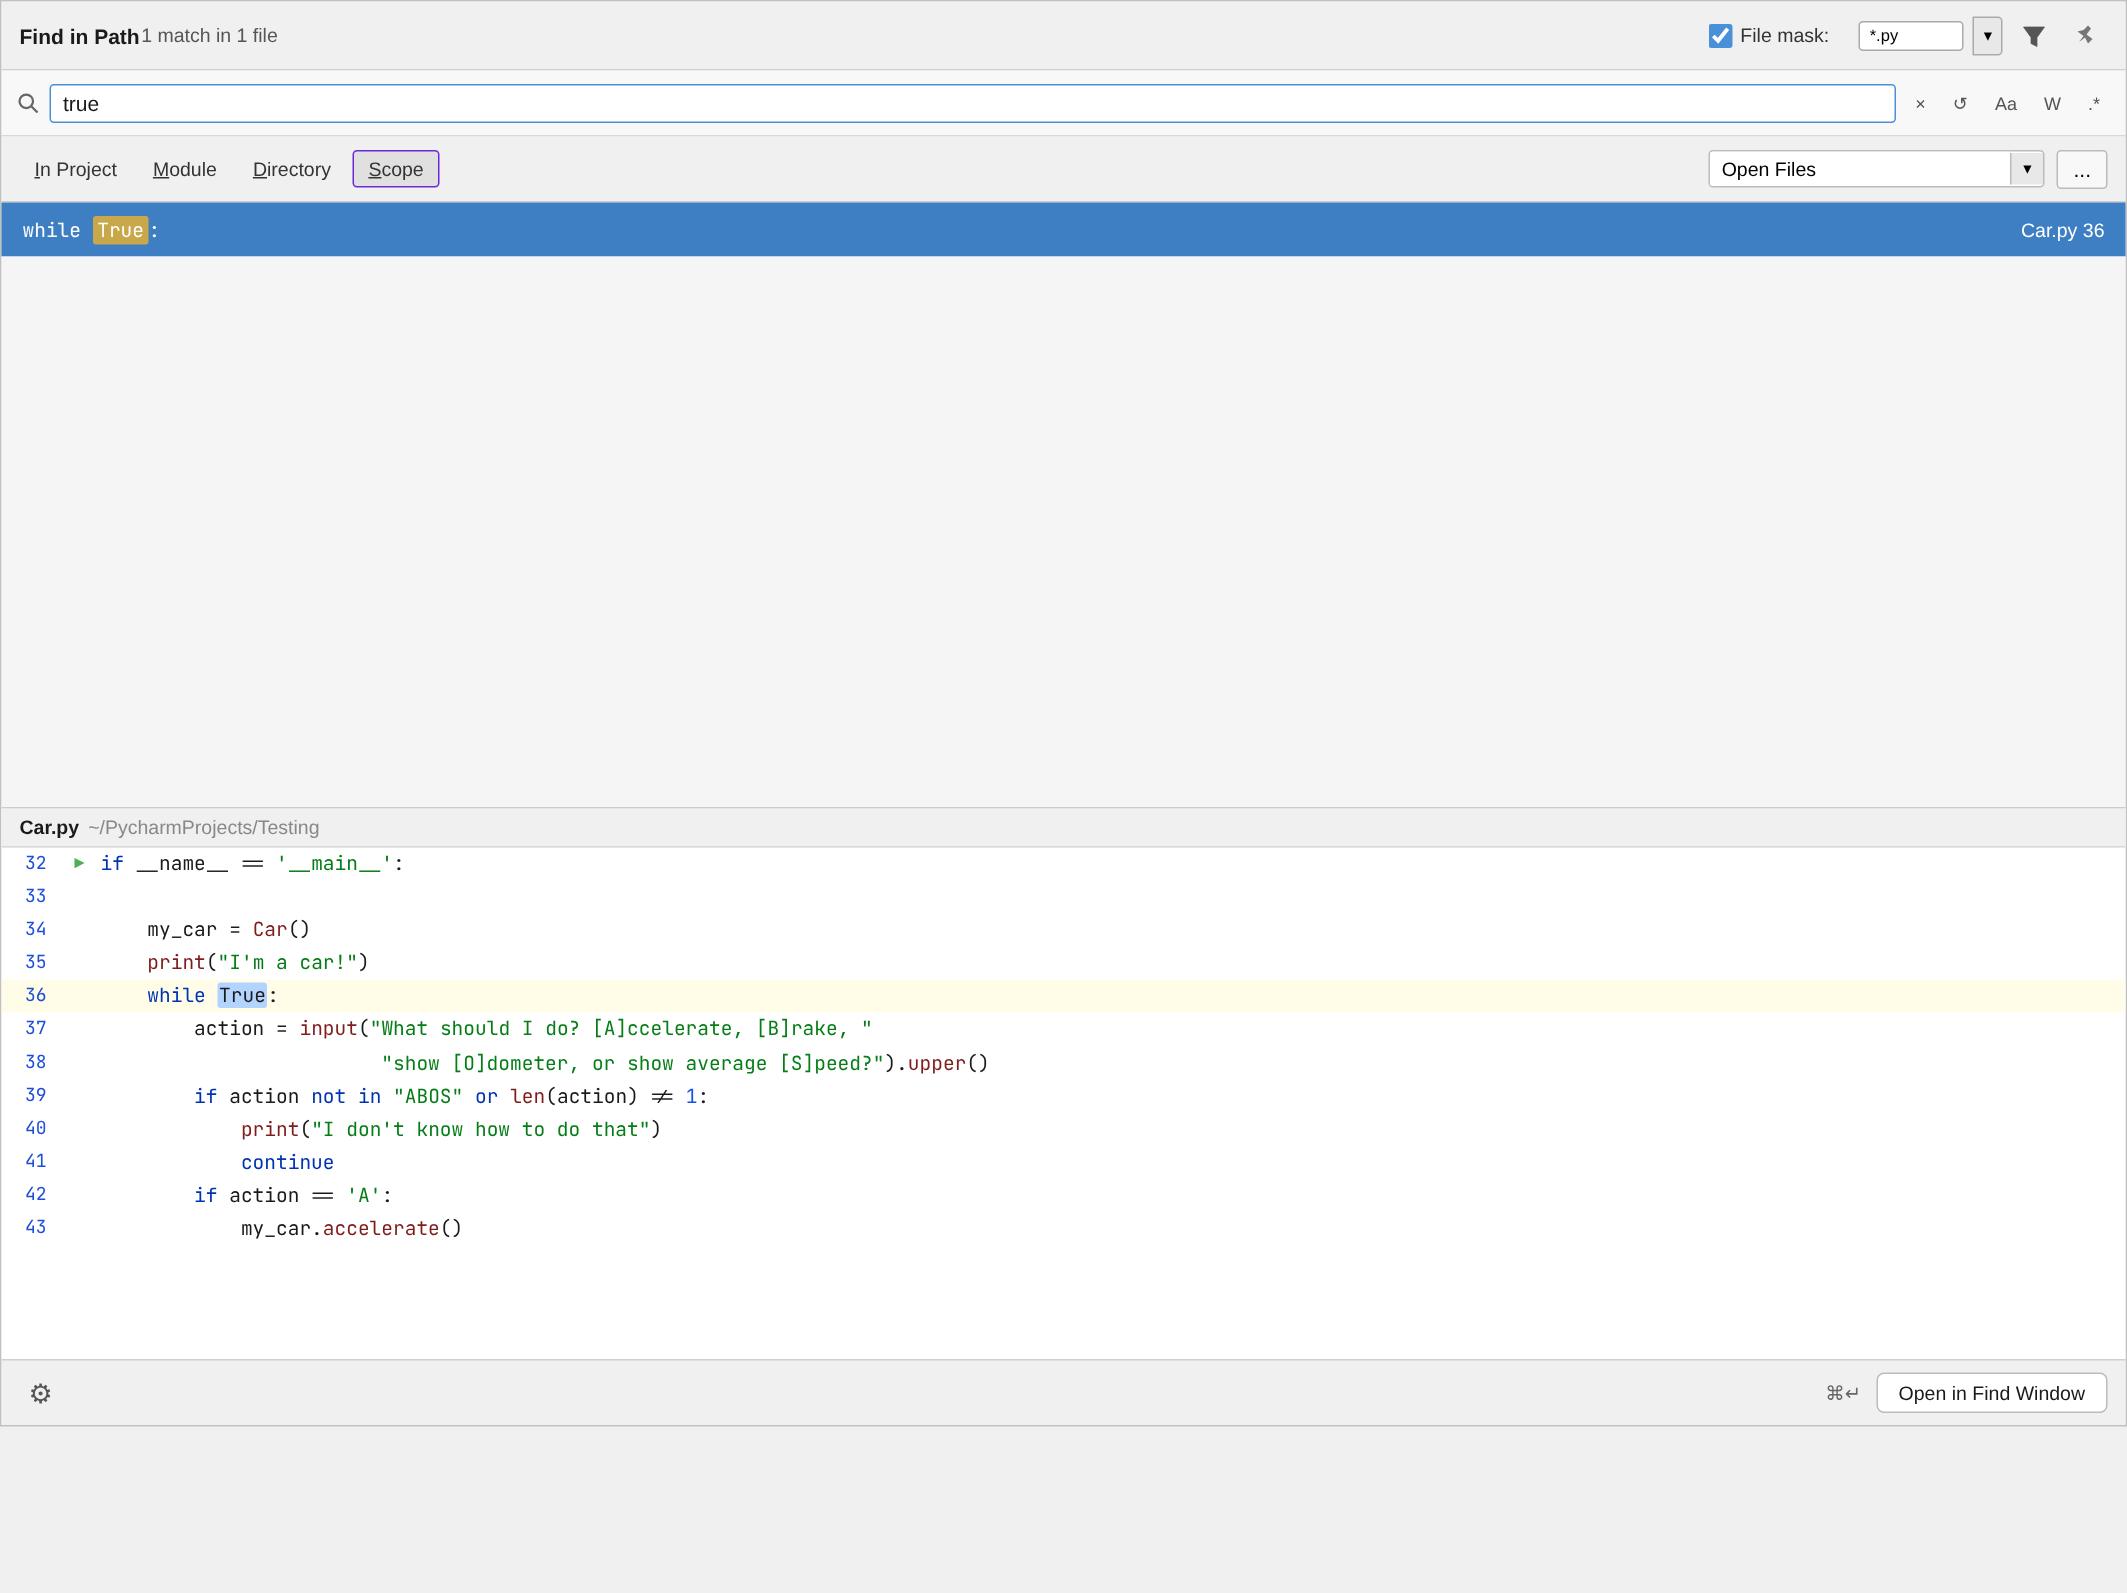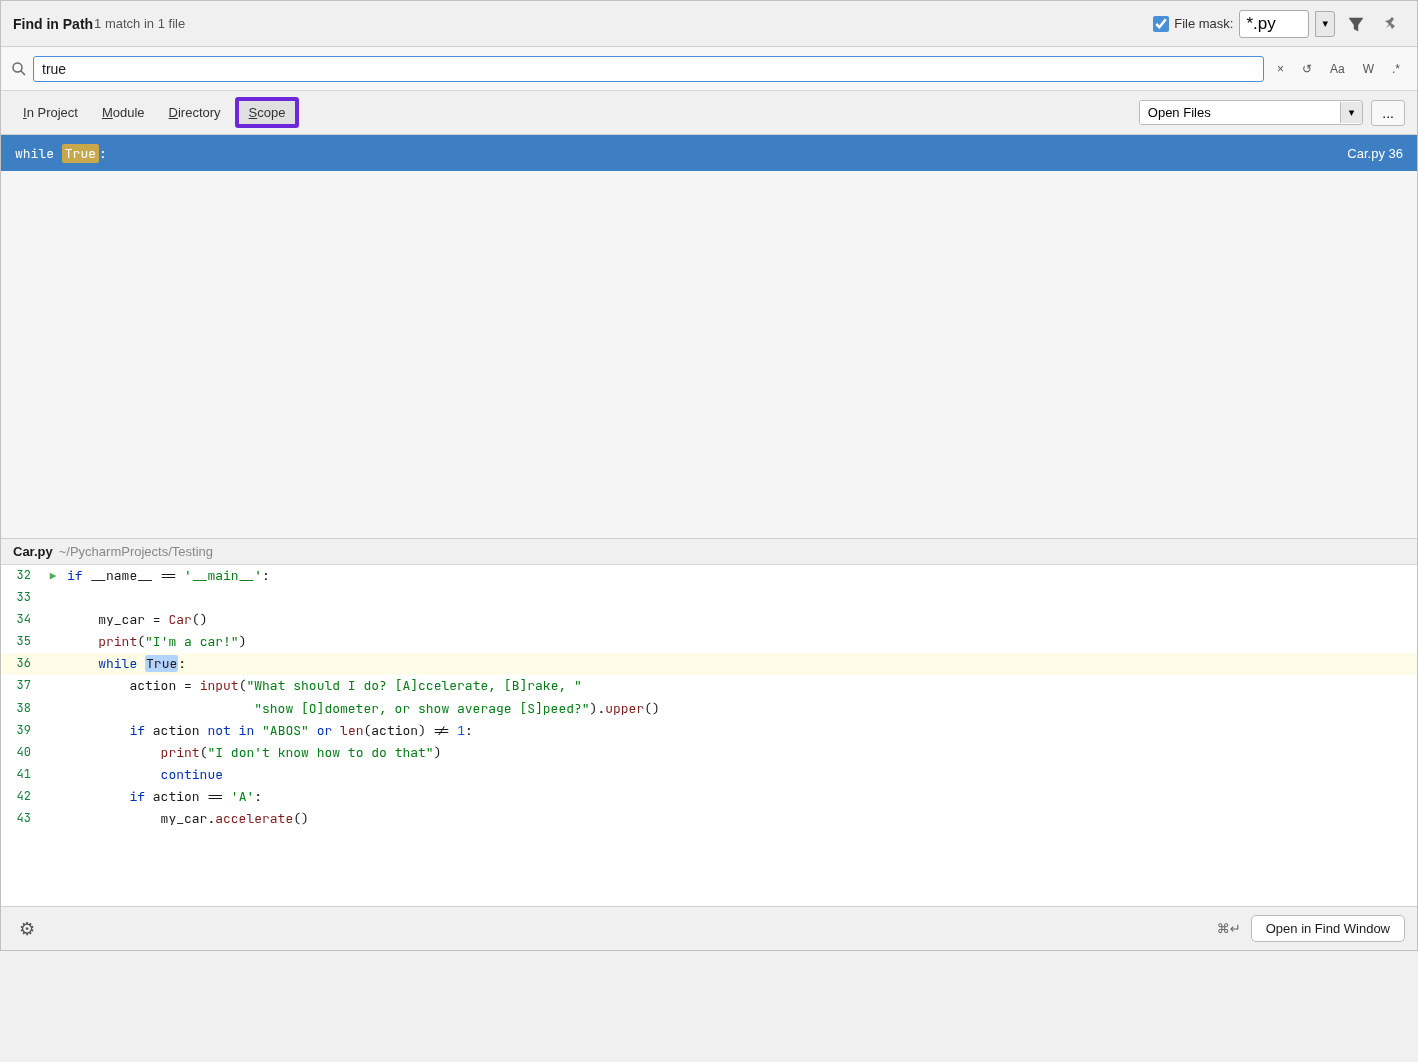--- a/index.html
+++ b/index.html
@@ -58,23 +58,24 @@
     }
     .file-mask-label {
       font-size: 13px;
       color: #333;
       text-align: center;
     }
     .file-mask-input {
       border: 1px solid #aaa;
       border-radius: 3px;
       padding: 3px 6px;
-      font-size: 17px;
+      font-size: 11px;
       width: 70px;
       background: #fff;
+      margin-left: 14px;
     }
     .dropdown-arrow-btn {
       border: 1px solid #aaa;
       border-radius: 0 3px 3px 0;
       background: #e8e8e8;
       padding: 3px 6px;
       cursor: pointer;
       font-size: 11px;
       height: 26px;
     }
@@ -145,21 +146,21 @@
       color: #333;
       cursor: pointer;
       border-radius: 3px;
       text-decoration: none;
       background: none;
       border: none;
       text-align: right;
     }
     .scope-tab.active {
       background: #e0e0e0;
-      border: 4px solid #6d28d9;
+      border: 1px solid #6d28d9;
       font-weight: 500;
     }
     .scope-tab u { text-decoration: underline; }
     .scope-spacer { flex: 1; }
     .scope-dropdown {
       display: flex;
       align-items: center;
       border: 1px solid #bbb;
       border-radius: 3px;
       background: #fff;
@@ -263,21 +264,21 @@
     .code-line {
       display: flex;
       align-items: stretch;
       min-height: 22px;
     }
     .code-line.highlighted-line { background: #fffde7; }
     .line-num {
       min-width: 42px;
       text-align: right;
       padding-right: 12px;
-      color: #15803d;
+      color: #1d4ed8;
       user-select: none;
       font-size: 12px;
       line-height: 1.7;
       flex-shrink: 0;
     }
     .line-gutter {
       min-width: 20px;
       flex-shrink: 0;
       display: flex;
       align-items: center;

